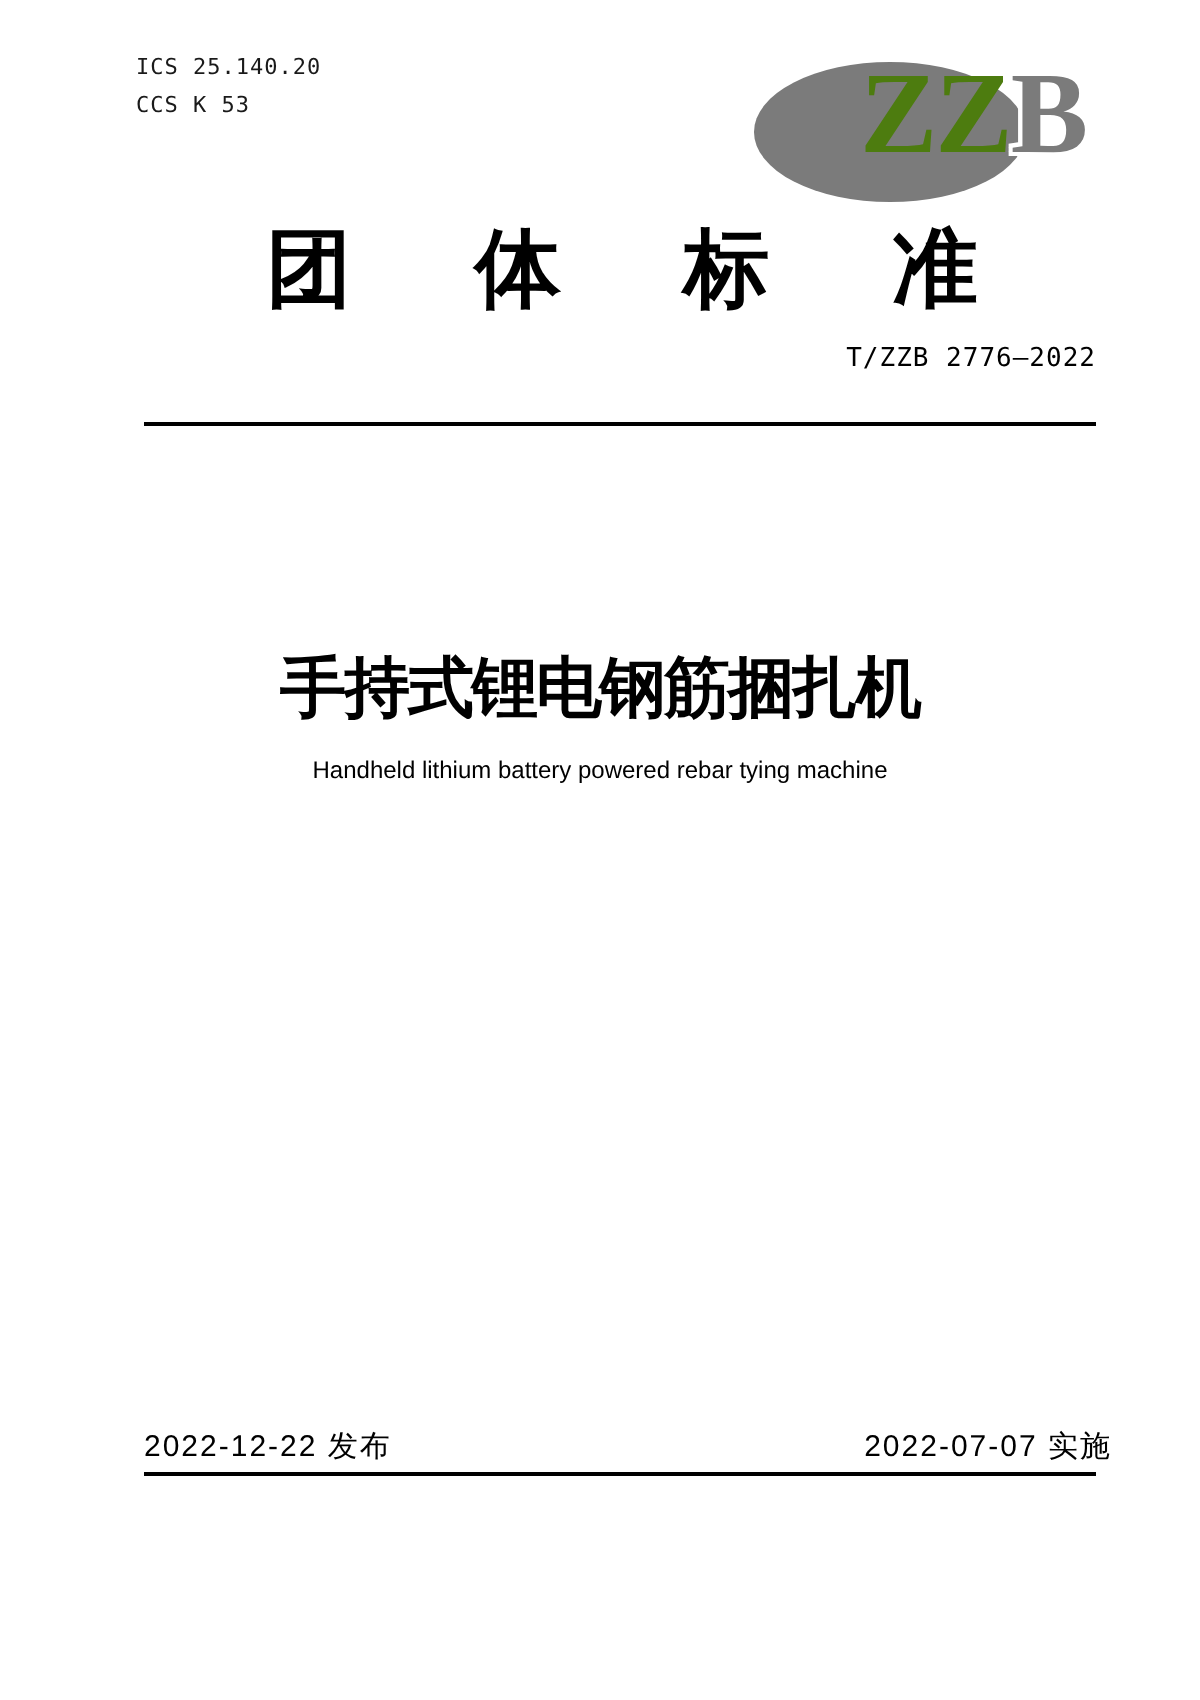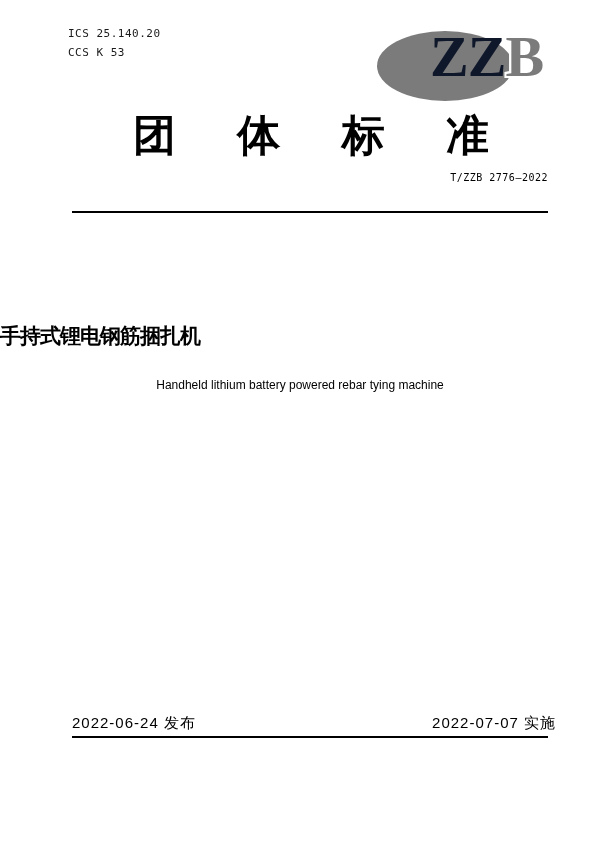--- a/index.html
+++ b/index.html
@@ -23,45 +23,45 @@
   .logo-ellipse{
     position:absolute;left:0;top:3px;width:136px;height:70px;
     border-radius:50%;
   }
   .logo-text{
     position:absolute;left:53px;top:-9px;
     font-family:"Liberation Serif","DejaVu Serif",serif;
     font-weight:bold;font-size:58px;line-height:76px;
     letter-spacing:-1px;
   }
-  .logo-zz{color:#0f172a;}
+  .logo-zz{color:#4d7c0f;}
   .logo-b{
     text-shadow:-2px 0 0 #fff,2px 0 0 #fff,0 -2px 0 #fff,0 2px 0 #fff,
                 -2px -2px 0 #fff,2px 2px 0 #fff,-2px 2px 0 #fff,2px -2px 0 #fff;
   }
   
   .doc-type{
     position:absolute;left:133px;top:114px;width:356px;
     display:flex;justify-content:space-between;
     font-size:43px;font-weight:bold;line-height:1;
   }
   
   .std-no{
     position:absolute;right:52px;top:172px;
     font-family:"DejaVu Sans Mono",monospace;
-    font-size:10px;letter-spacing:0.5px;
+    font-size:13px;letter-spacing:0.5px;
   }
   
   .rule{position:absolute;left:72px;width:476px;height:2px;background:#000;}
   .rule-top{top:211px;}
   .rule-bottom{top:736px;}
   
   .title-zh{
     position:absolute;left:0;top:322px;width:600px;
-    font-size:21px;font-weight:bold;
+    text-align:center;font-size:33px;font-weight:bold;
     letter-spacing:-1px;
   }
   .title-en{
     position:absolute;left:0;top:378px;width:600px;
     text-align:center;
     font-family:Liberation Sans, sans-serif;
     font-size:12px;letter-spacing:0;
   }
   
   .dates{
@@ -100,20 +100,20 @@
   </div>
 
   <div class="std-no">T/ZZB 2776—2022</div>
 
   <div class="rule rule-top"></div>
 
   <div class="title-zh">手持式锂电钢筋捆扎机</div>
   <div class="title-en">Handheld lithium battery powered rebar tying machine</div>
 
   <div class="dates">
-    <span>2022-06-24 发布</span>
+    <span>2022-12-22 发布</span>
     <span>2022-07-07 实施</span>
   </div>
 
   <div class="rule rule-bottom"></div>
 
 
 </div>
 
 </body></html>

